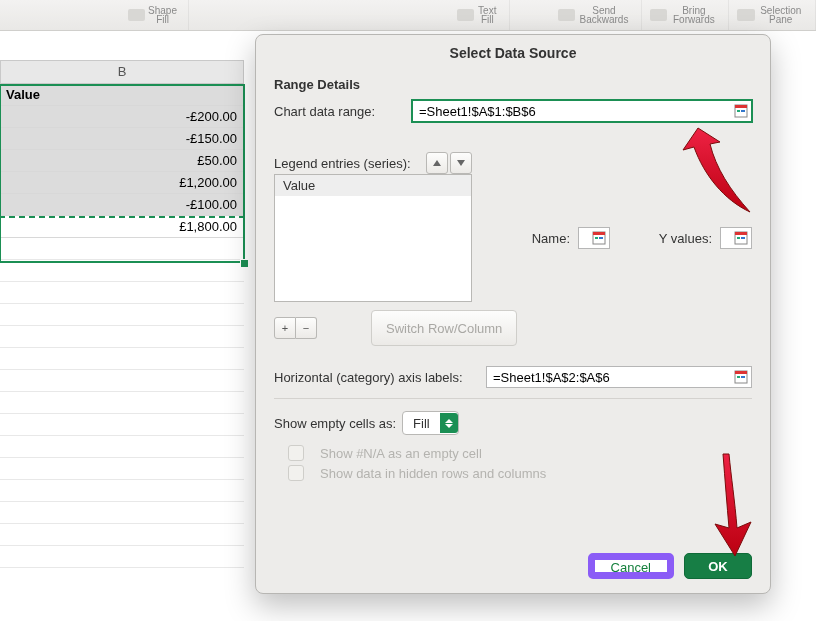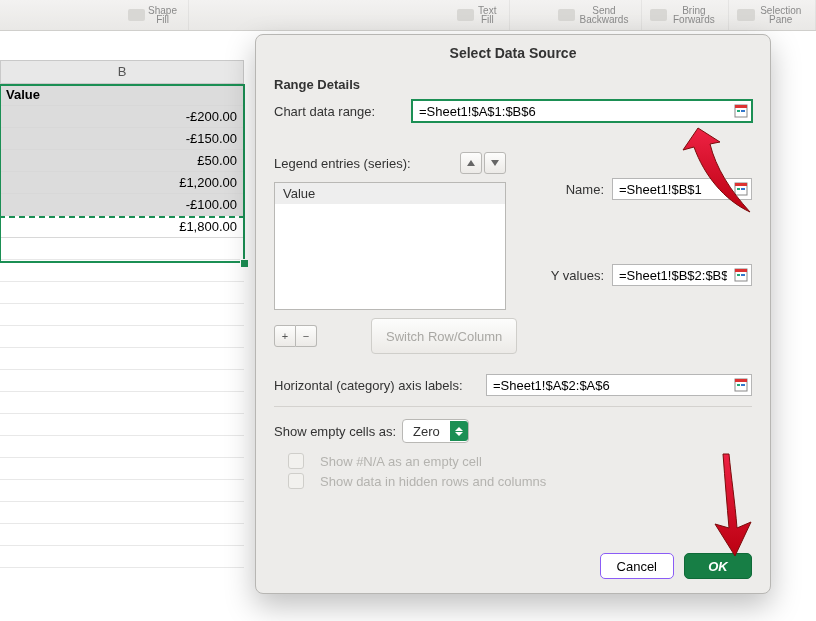--- a/index.html
+++ b/index.html
@@ -183,21 +183,21 @@
   .picker-icon svg { display:block; }
 
   .legend-area {
     display: flex;
     gap: 28px;
     padding: 6px 18px 2px;
   }
   .legend-left { width: 232px; }
   .legend-title-row {
     display:flex; align-items:center; justify-content:space-between;
-    margin-bottom: 8px;
+    margin-bottom: 0;
     gap: 12px;
   }
   .updown {
     display:flex; gap:2px;
   }
   .sqbtn {
     width: 20px; height: 20px;
     border: 1px solid #b9b8b5;
     background: linear-gradient(#fdfdfc,#eceae7);
     border-radius: 3px;
@@ -211,21 +211,21 @@
     background: #fff;
     overflow: hidden;
   }
   .listbox .item {
     padding: 3px 8px;
     background: #eeeeee;
     font-size: 13px;
   }
   .legend-right {
     flex:1;
-    display:flex; flex-direction:column; gap:16px;
+    display:flex; flex-direction:row; gap:16px;
     padding-top: 22px;
   }
 
   .addremove-row {
     display:flex; align-items:center; gap:14px;
     padding: 6px 18px 10px;
   }
   .addremove {
     display:flex;
   }
@@ -293,29 +293,28 @@
   .btn {
     height: 26px;
     min-width: 68px;
     padding: 0 16px;
     border-radius: 5px;
     font-size: 13px;
     cursor: pointer;
   }
   .btn.cancel {
     background:#fff;
-    border: 1px solid #8b5cf6;
-    color:#000000;
+    border: 7px solid #8b5cf6;
+    color:#15803d;
   }
   .btn.ok {
     background:#177e45;
     border: 1px solid #0f6a38;
     color:#fff;
     font-weight:600;
-    font-style:italic;
   }
 
   
   .arrow {
     position:absolute;
     pointer-events:none;
   }
 </style>
 </head>
 <body>
@@ -482,21 +481,21 @@
       </div>
     </div>
   </div>
 
   <div class="hr"></div>
 
   <div class="section" style="padding-top:8px">
     <div class="row" style="margin-top:0">
       <label style="width:auto">Show empty cells as:</label>
       <div class="empty-select">
-        <span>Zero</span>
+        <span>Fill</span>
         <span class="caret"></span>
       </div>
     </div>
   </div>
   <div class="checks">
     <div class="check">
       <span class="box"></span>
       <span>Show #N/A as an empty cell</span>
     </div>
     <div class="check">

